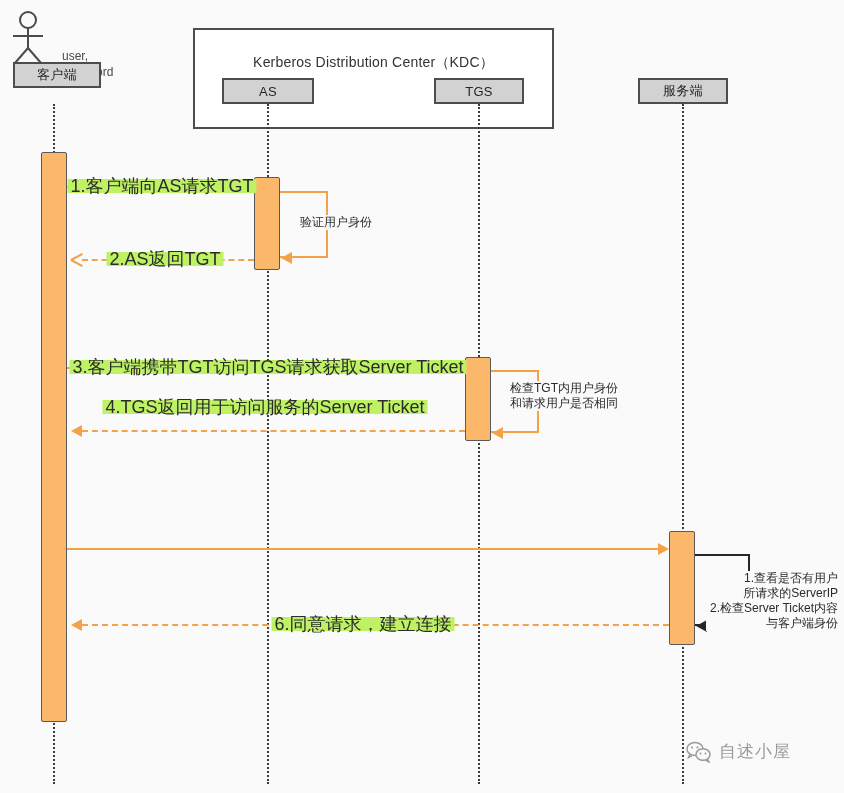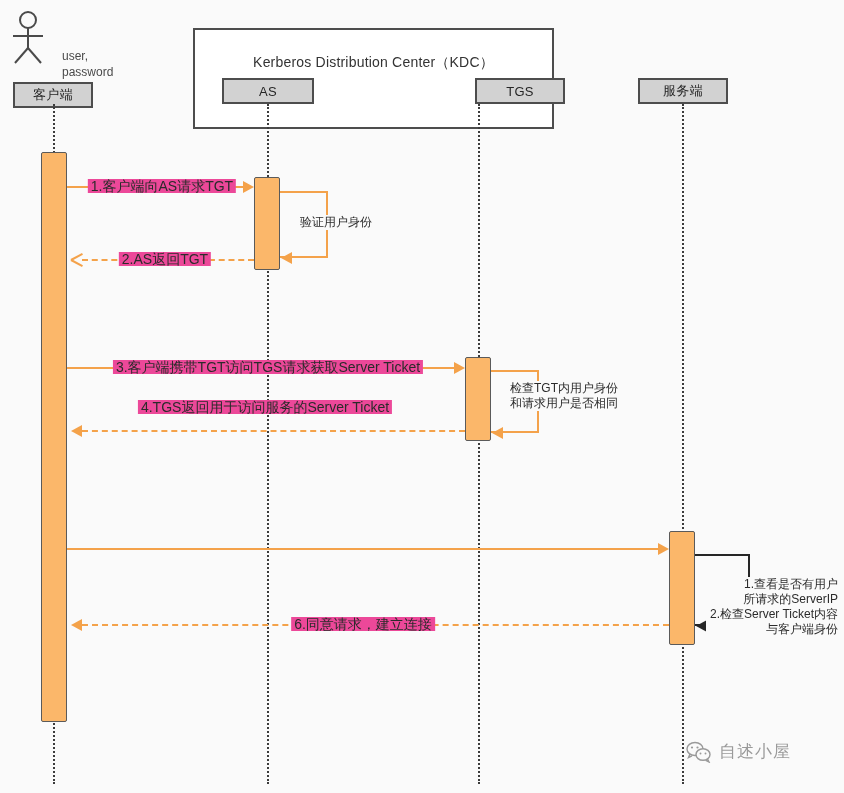--- a/index.html
+++ b/index.html
@@ -90,23 +90,23 @@
     border-left: 11px solid #f4a24a;
   }
   .arrow-head.left {
     border-top: 6px solid transparent;
     border-bottom: 6px solid transparent;
     border-right: 11px solid #f4a24a;
   }
 
   .msg-label {
     position: absolute;
-    font-size: 14px;
+    font-size: 18px;
     color: #2b2b2b;
-    background: #ec4899;
+    background: #bef264;
     padding: 0 3px;
     white-space: nowrap;
     transform: translateX(-50%);
     line-height: 14px;
   }
 
   
   .vhead {
     position: absolute;
     width: 12px; height: 12px;
@@ -174,25 +174,25 @@
       <line x1="20" y1="40" x2="7" y2="55" stroke="#4a4a4a" stroke-width="2"></line>
       <line x1="20" y1="40" x2="33" y2="55" stroke="#4a4a4a" stroke-width="2"></line>
     </svg>
   </div>
   <div class="actor-label" style="left:62px; top:48px;">user,
 password</div>
 
   <div class="group-box" style="left:193px; top:28px; width:361px; height:101px;"></div>
   <div class="group-title" style="left:193px; top:38px; width:361px;margin-top:16px;">Kerberos Distribution Center（KDC）</div>
 
-  <div class="participant" style="left:13px; top:82px; width:80px; height:26px;">客户端</div>
+  <div class="participant" style="left:13px; top:62px; width:88px; height:26px;">客户端</div>
 
   <div class="participant" style="left:222px; top:78px; width:92px; height:26px;">AS</div>
 
-  <div class="participant" style="left:434px; top:78px; width:90px; height:26px;margin-left:41px;">TGS</div>
+  <div class="participant" style="left:434px; top:78px; width:90px; height:26px;">TGS</div>
 
   <div class="participant" style="left:638px; top:78px; width:90px; height:26px;">服务端</div>
 
   <div class="lifeline" style="left:53px; top:104px; height:680px;"></div>
   <div class="lifeline" style="left:267px; top:104px; height:680px;"></div>
   <div class="lifeline" style="left:478px; top:104px; height:680px;"></div>
   <div class="lifeline" style="left:682px; top:104px; height:680px;"></div>
 
   <div class="activation" style="left:41px; top:152px; width:26px; height:570px;"></div>
   <div class="activation" style="left:254px; top:177px; width:26px; height:93px;"></div>
@@ -222,21 +222,21 @@
 
   <div class="msg-line dashed" style="left:82px; top:430px; width:383px;"></div>
   <div class="arrow-head left" style="left:71px; top:425px;"></div>
   <div class="msg-label" style="left:265px; top:400px;">4.TGS返回用于访问服务的Server Ticket</div>
 
   <div class="msg-line solid" style="left:67px; top:548px; width:592px;"></div>
   <div class="arrow-head right" style="left:658px; top:543px;"></div>
 
   <div class="loop dark" style="left:695px; top:554px; width:55px; height:72px;"></div>
   <div class="loop-arrow dark" style="left:696px; top:620px;"></div>
-  <div class="loop-label" style="left:706px; top:571px; width:132px;margin-top:6px;">1.查看是否有用户
+  <div class="loop-label" style="left:706px; top:571px; width:132px;">1.查看是否有用户
 所请求的ServerIP
 2.检查Server Ticket内容
 与客户端身份</div>
 
   <div class="msg-line dashed" style="left:82px; top:624px; width:587px;"></div>
   <div class="arrow-head left" style="left:71px; top:619px;"></div>
   <div class="msg-label" style="left:363px; top:617px;">6.同意请求，建立连接</div>
 
   <div class="watermark" style="left:686px; top:740px;">
     <svg width="26" height="22" viewBox="0 0 26 22">

